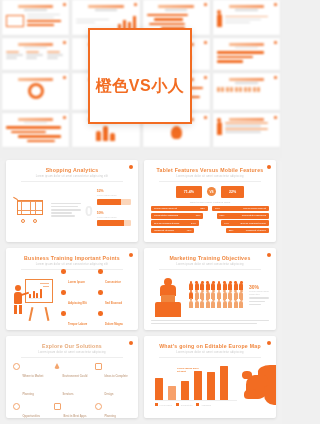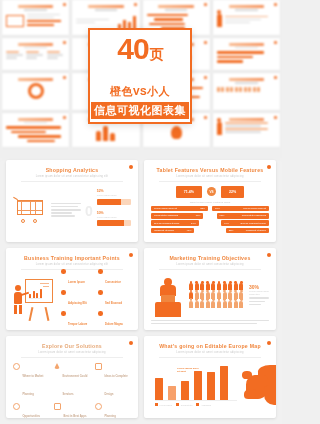--- a/index.html
+++ b/index.html
@@ -56,21 +56,21 @@
   
   .title-card {
     position: absolute; left: 88px; top: 28px; width: 104px; height: 96px;
     background: #ffffff; border: 2.5px solid #f26c22;
     display: flex; flex-direction: column; align-items: center; justify-content: center;
     box-shadow: 0 2px 7px rgba(0,0,0,.12); z-index: 5;
   }
   .tc-num { font-size: 30px; font-weight: bold; color: #f26c22; line-height: 1;
     letter-spacing: -1px; }
   .tc-num small { font-size: 14px; margin-left: 1px; }
-  .tc-l2 { font-size: 11px; font-weight: bold; color: #f26c22; margin-top: 20px; letter-spacing: .5px; font-family: Liberation Mono, monospace; }
+  .tc-l2 { font-size: 16px; font-weight: bold; color: #f26c22; margin-top: 20px; letter-spacing: .5px; }
   .tc-l3 { font-size: 11px; font-weight: bold; color: #ffffff; background: #f26c22;
     padding: 1px 3px; margin-top: 3px; letter-spacing: .5px; }
   .tc-l4 { font-size: 9px; color: #f26c22; margin-top: 5px; letter-spacing: .5px; }
 
   
   .slides { position: absolute; left: 0; top: 160px; width: 282px; }
   .srow { display: flex; gap: 6px; padding: 0 6px 6px; }
   .slide {
     flex: 1; background: #fff; border-radius: 2px; position: relative;
     box-shadow: 0 1px 3px rgba(0,0,0,.10); padding: 7px 7px 6px; height: 82px;
@@ -398,25 +398,21 @@
               <div class="mline w70"></div>
             <div class="mline o w85"></div>
               <div class="mline w70"></div>
           </div>
         </div>
       </div>
     </div>
   </div>
 
   <div class="title-card">
-    <div class="tc-num">
-      <span>40</span><small>页</small>
-    </div>
     <div class="tc-l2">橙色VS小人</div>
-    <div class="tc-l3">信息可视化图表集</div>
   </div>
 
   <div class="slides">
 
     <div class="srow">
 
       <div class="slide">
         <div class="sdot"></div>
         <div class="s-title">Shopping Analytics</div>
         <div class="s-sub">Lorem ipsum dolor sit amet consectetur adipiscing elit</div>

